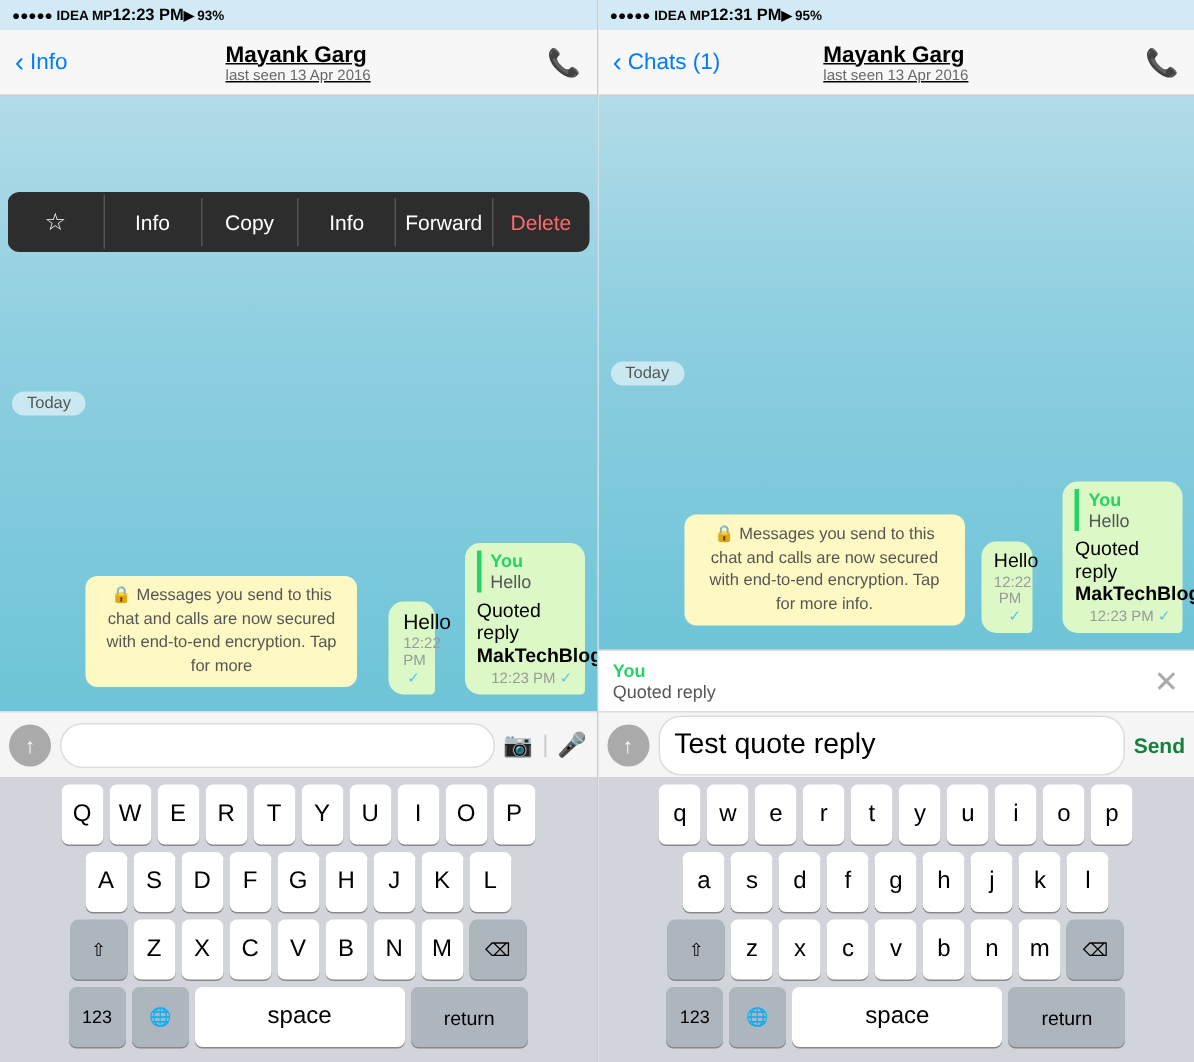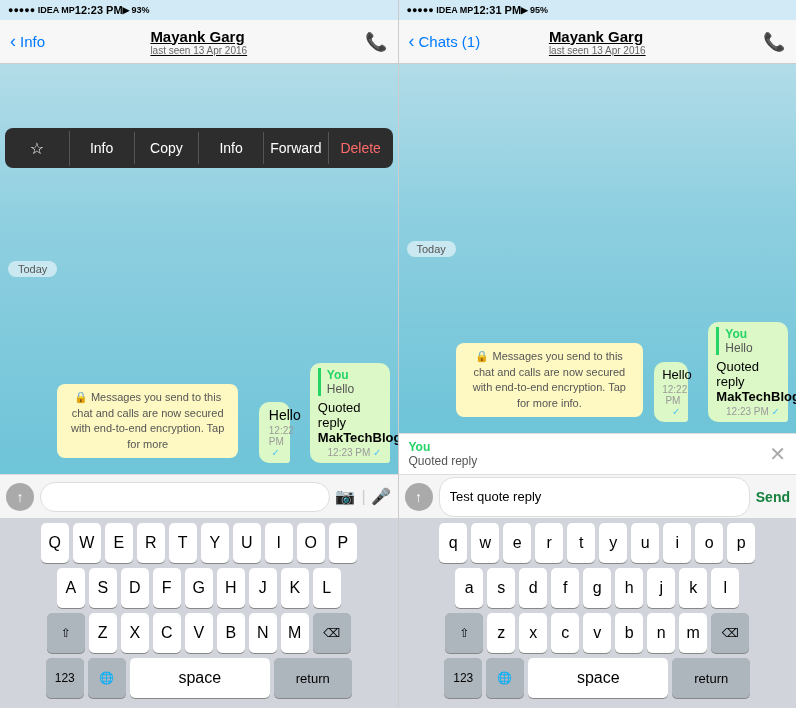--- a/index.html
+++ b/index.html
@@ -332,21 +332,21 @@
       padding: 0 6px;
       gap: 6px;
       flex-shrink: 0;
     }
     .input-bar-right .input-field-right {
       flex: 1;
       height: 40px;
       border: 1px solid #ddd;
       border-radius: 15px;
       padding: 0 10px;
-      font-size: 13px;
+      font-size: 19px;
       background: #fff;
       outline: none;
     }
 
     .divider-v {
       width: 1px;
       height: 100%;
       background: #ccc;
       flex-shrink: 0;
     }

